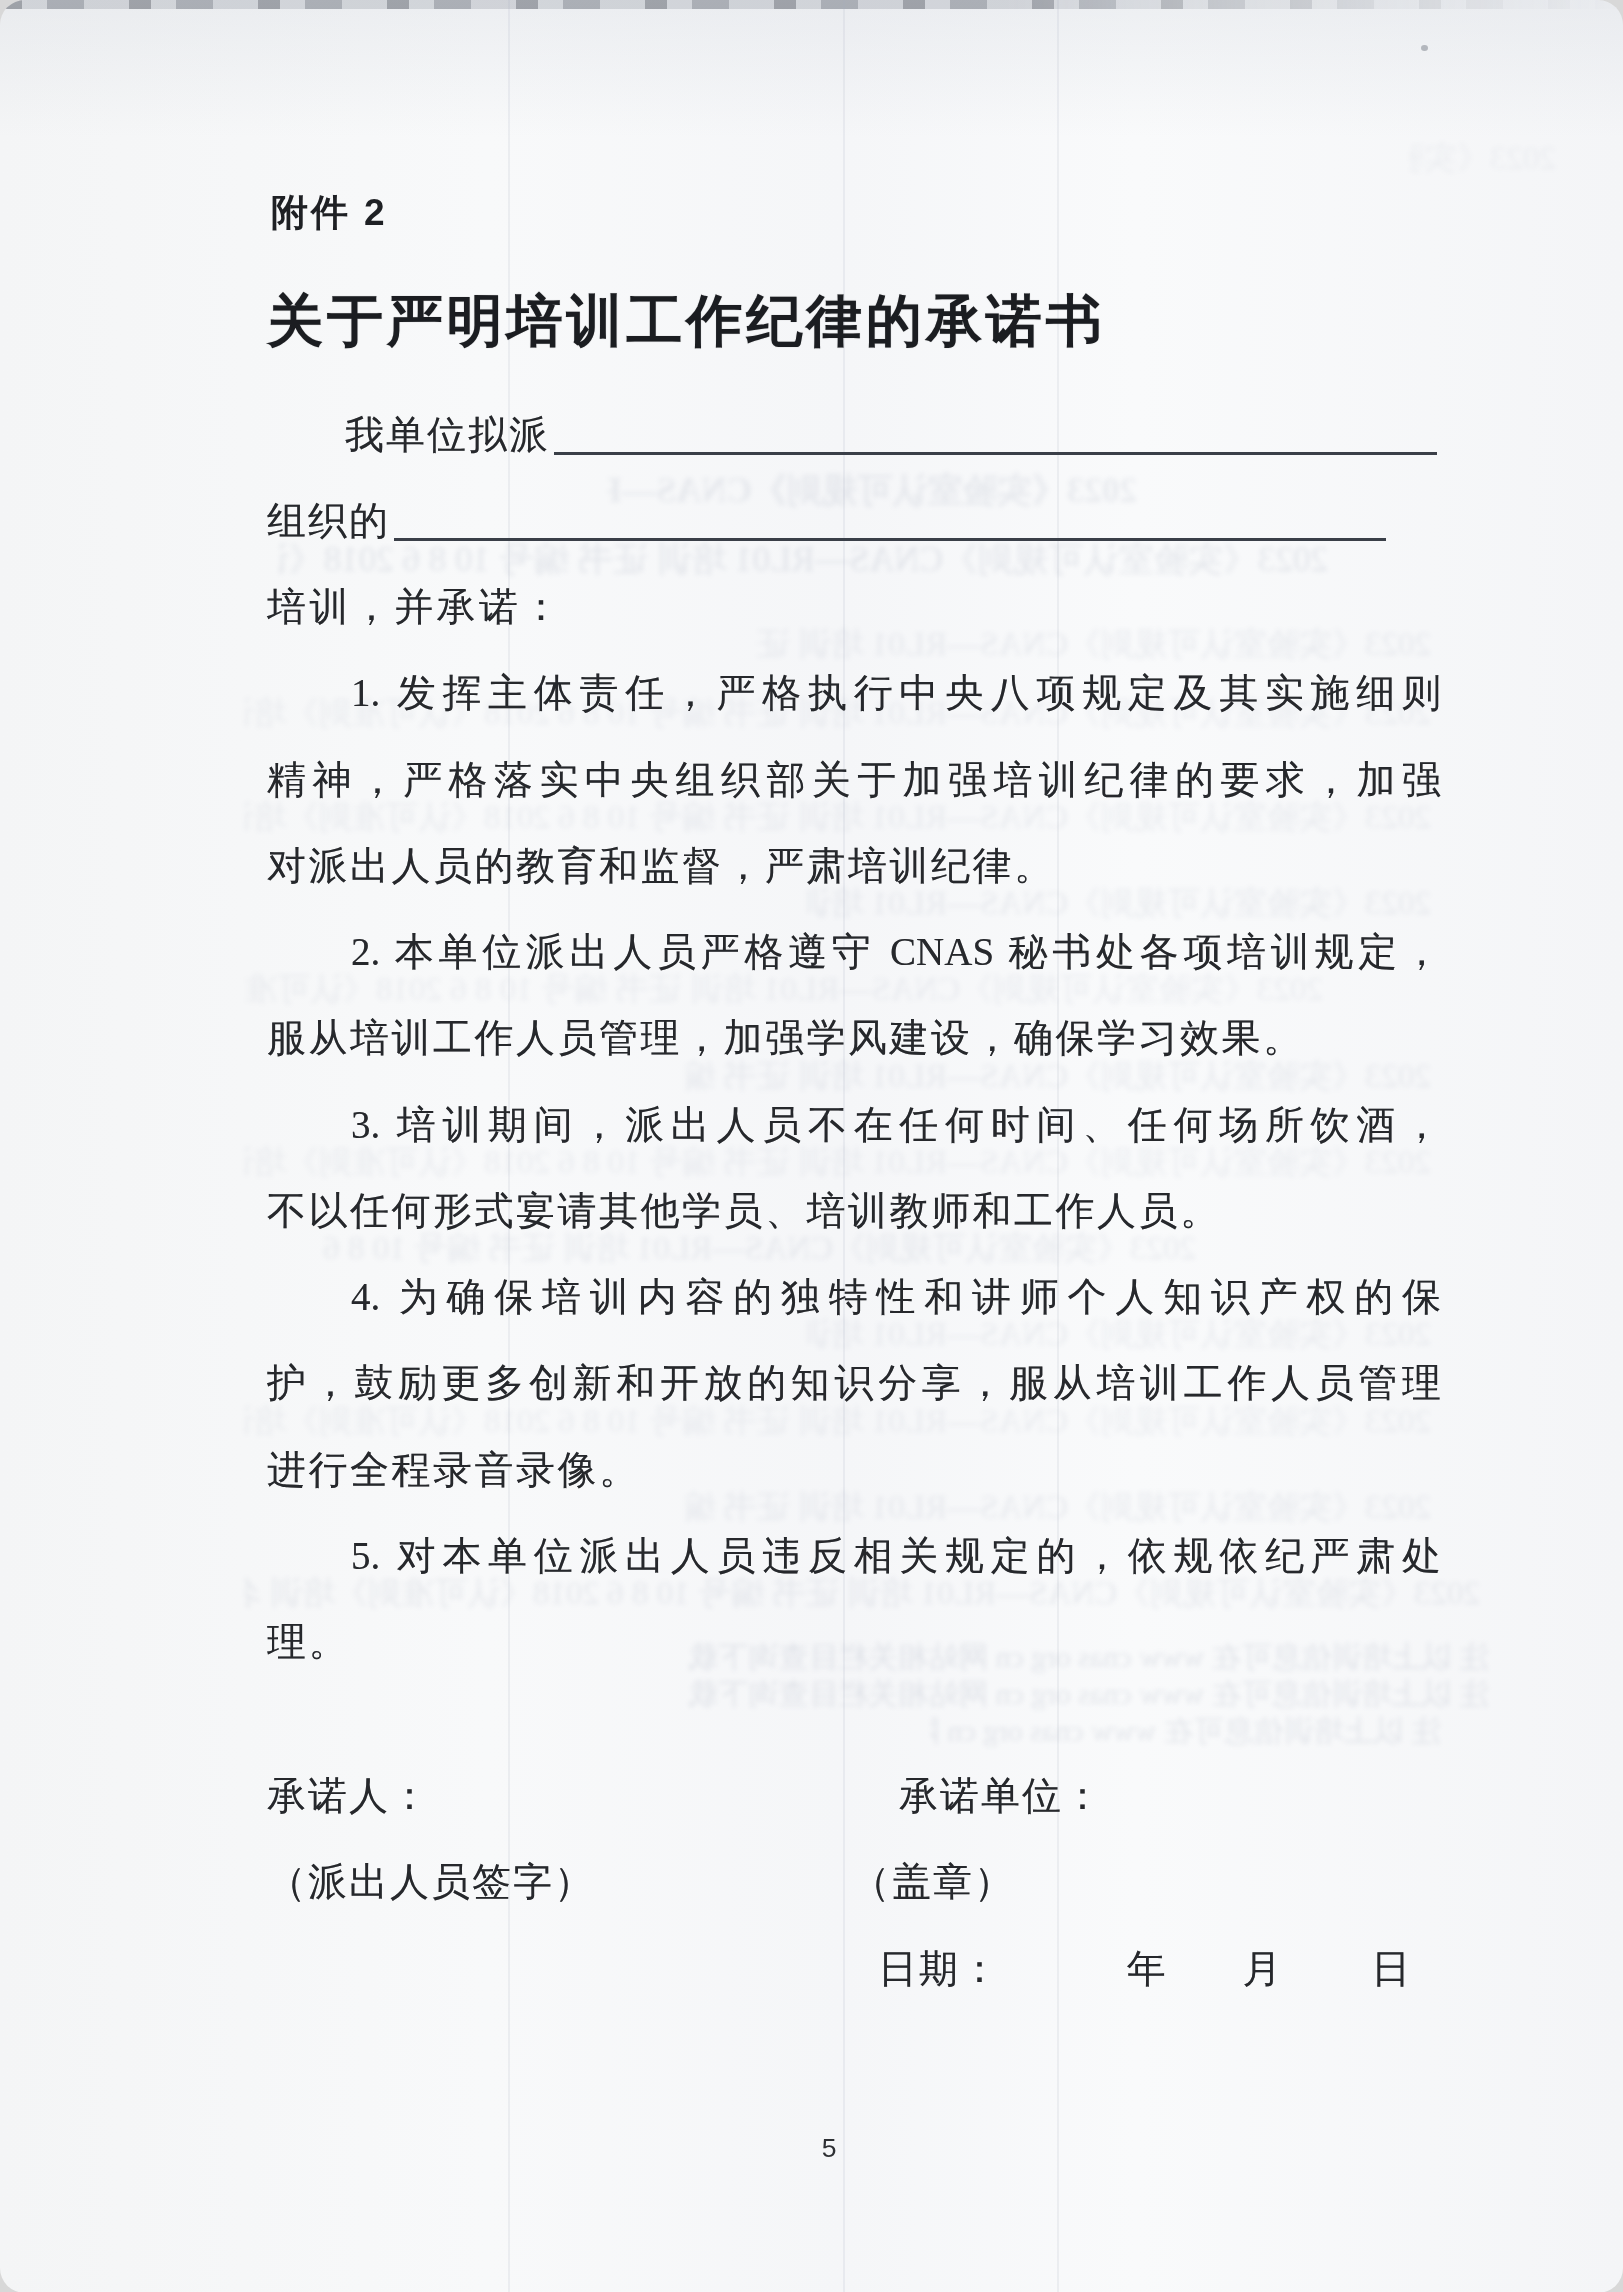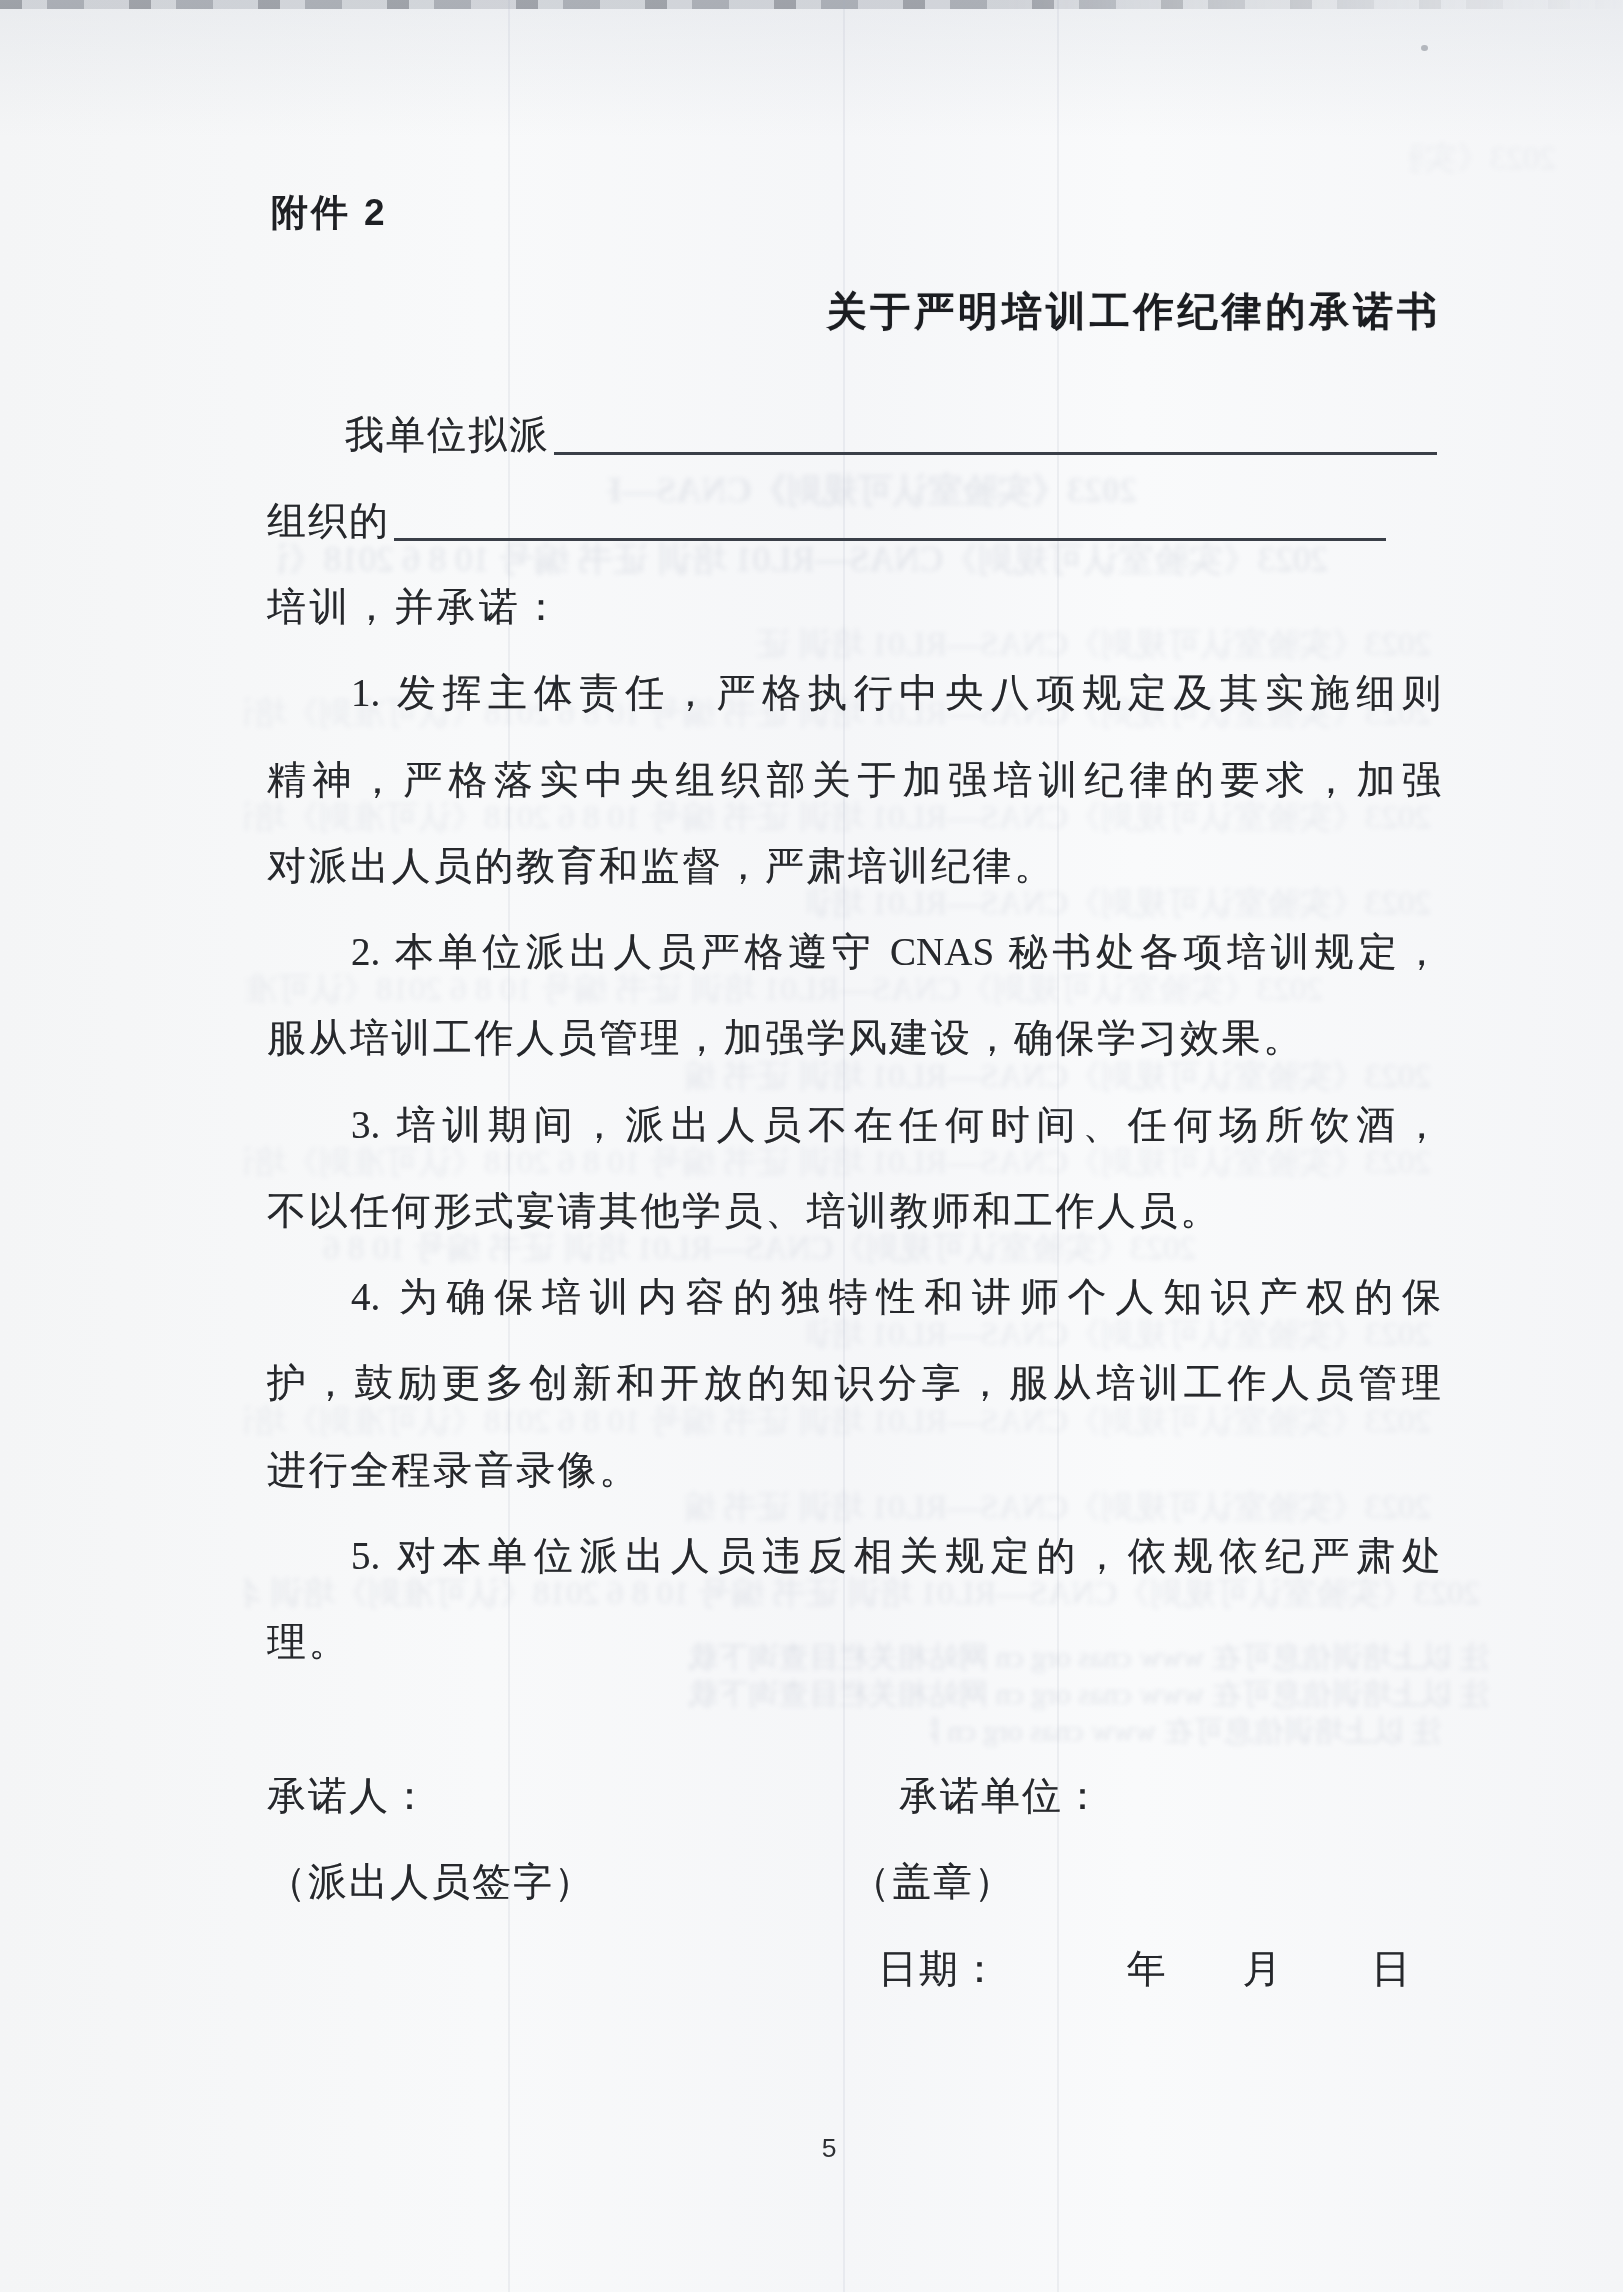--- a/index.html
+++ b/index.html
@@ -5,20 +5,21 @@
   html,body{margin:0;padding:0;background:#d8d8d8;}
   .page{
     position:relative;
     width:1623px;height:2293px;
     margin:0 auto;
     background:
       linear-gradient(90deg,#f4f5f6 0%,#f8f9fa 30%,#f5f6f8 52%,#f9fafb 70%,#f4f5f7 100%);
     overflow:hidden;
     font-family:"Liberation Serif","DejaVu Serif",serif;
     color:#26282c;
+    border-radius:25px;
   }
   
   .edge-top{
     position:absolute;top:0;left:0;width:100%;height:8.8px;
     background:repeating-linear-gradient(90deg,
       rgba(55,60,70,.55) 0 21.6px, rgba(130,136,146,.30) 21.6px 47px,
       rgba(70,76,88,.50) 47px 84px, rgba(110,116,128,.28) 84px 129px);
     -webkit-mask-image:linear-gradient(90deg,#000 0 62%,rgba(0,0,0,.35) 84%,transparent 100%);
             mask-image:linear-gradient(90deg,#000 0 62%,rgba(0,0,0,.35) 84%,transparent 100%);
     filter:blur(0.6px);
@@ -38,23 +39,23 @@
     font-family:"Liberation Serif","DejaVu Serif",serif;
   }
 
   .att-label{
     position:absolute;top:188px;left:271px;
     font-family:"Liberation Sans","DejaVu Sans",sans-serif;
     font-weight:700;font-size:37px;letter-spacing:2.9px;color:#1e2024;
   }
   .doc-title{
     position:absolute;top:284px;left:267px;width:1174px;
-    text-align:right;
+    text-align:left;
     font-family:"Liberation Sans","DejaVu Sans",sans-serif;
-    font-weight:700;font-size:40px;letter-spacing:3.9px;color:#1b1d21;
+    font-weight:700;font-size:56px;letter-spacing:3.9px;color:#1b1d21;
     text-shadow:0 0 1px rgba(0,0,0,.35);
   }
 
   .tline{position:absolute;left:267px;width:1174px;height:47px;line-height:47px;
     font-size:39px;color:#26282c;text-shadow:0 0 0.6px rgba(20,22,26,.4);}
   .flexline{display:flex;align-items:stretch;}
   .blank{flex:1 1 auto;border-bottom:3.9px solid #3a3f48;margin:0 3.9px 2.9px 3.9px;}
   .spacer{flex:0 0 auto;}
   .ls2{letter-spacing:2px;}
   .ls3{letter-spacing:3.4px;}

